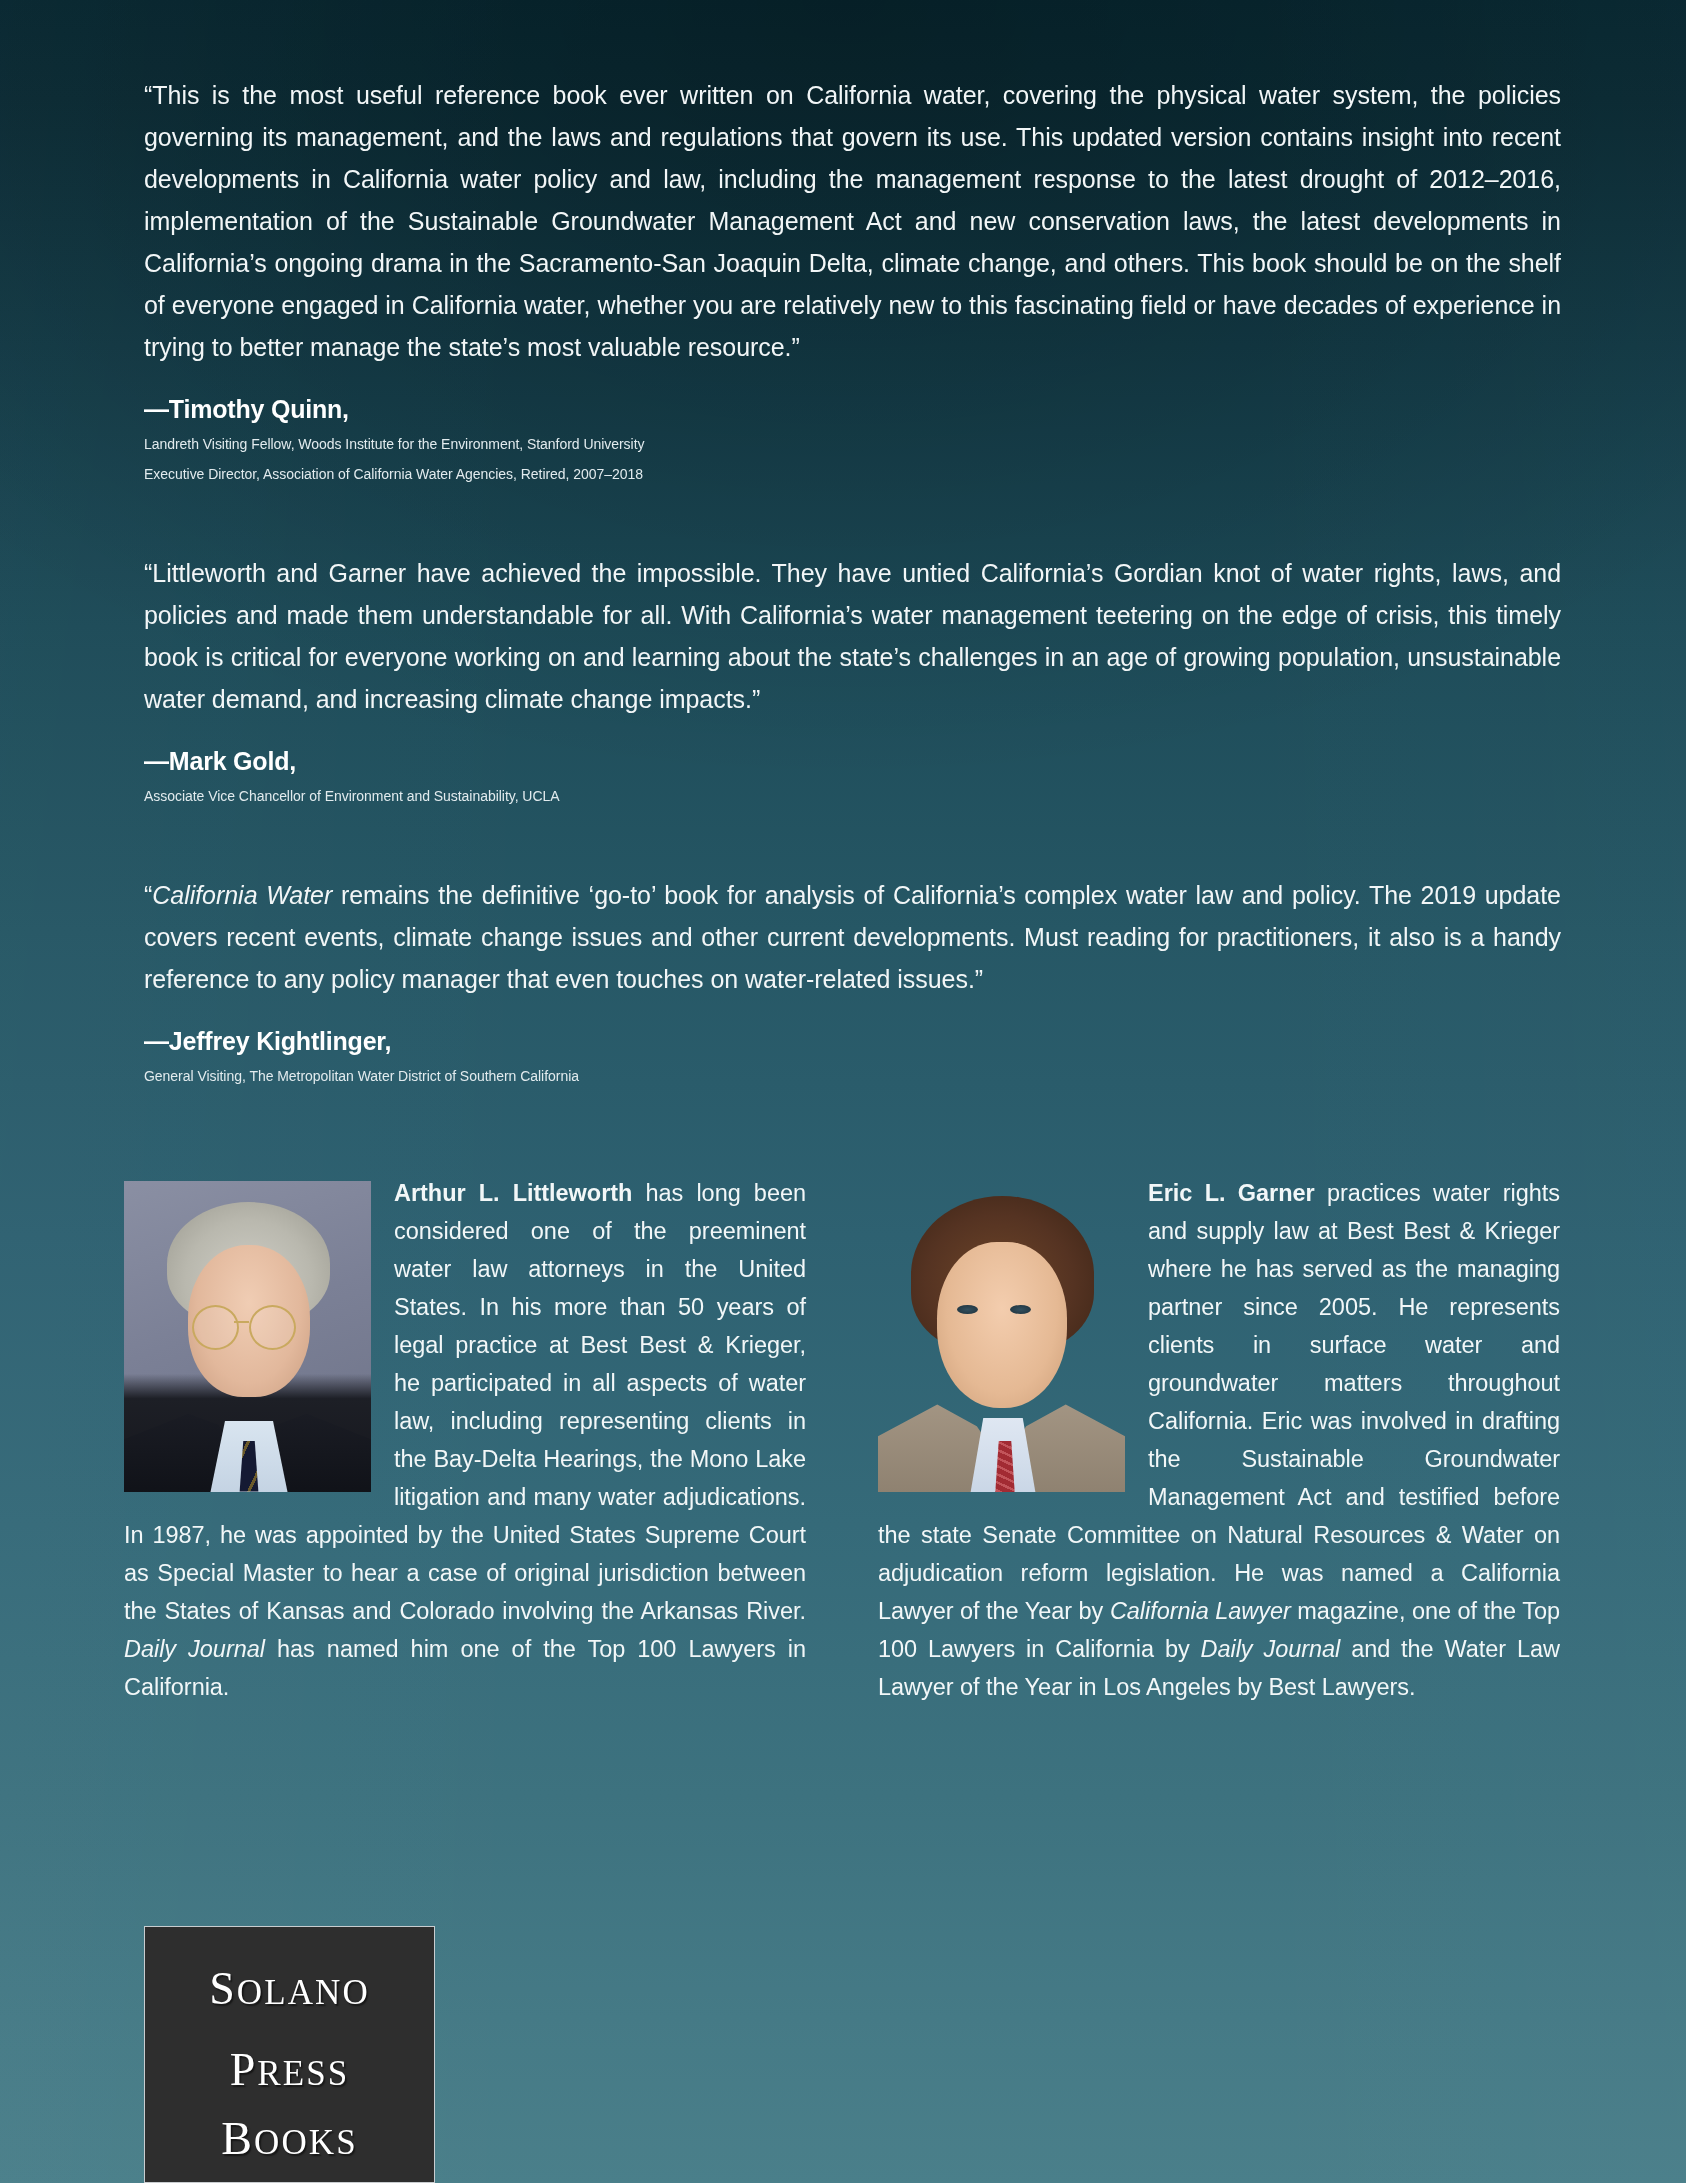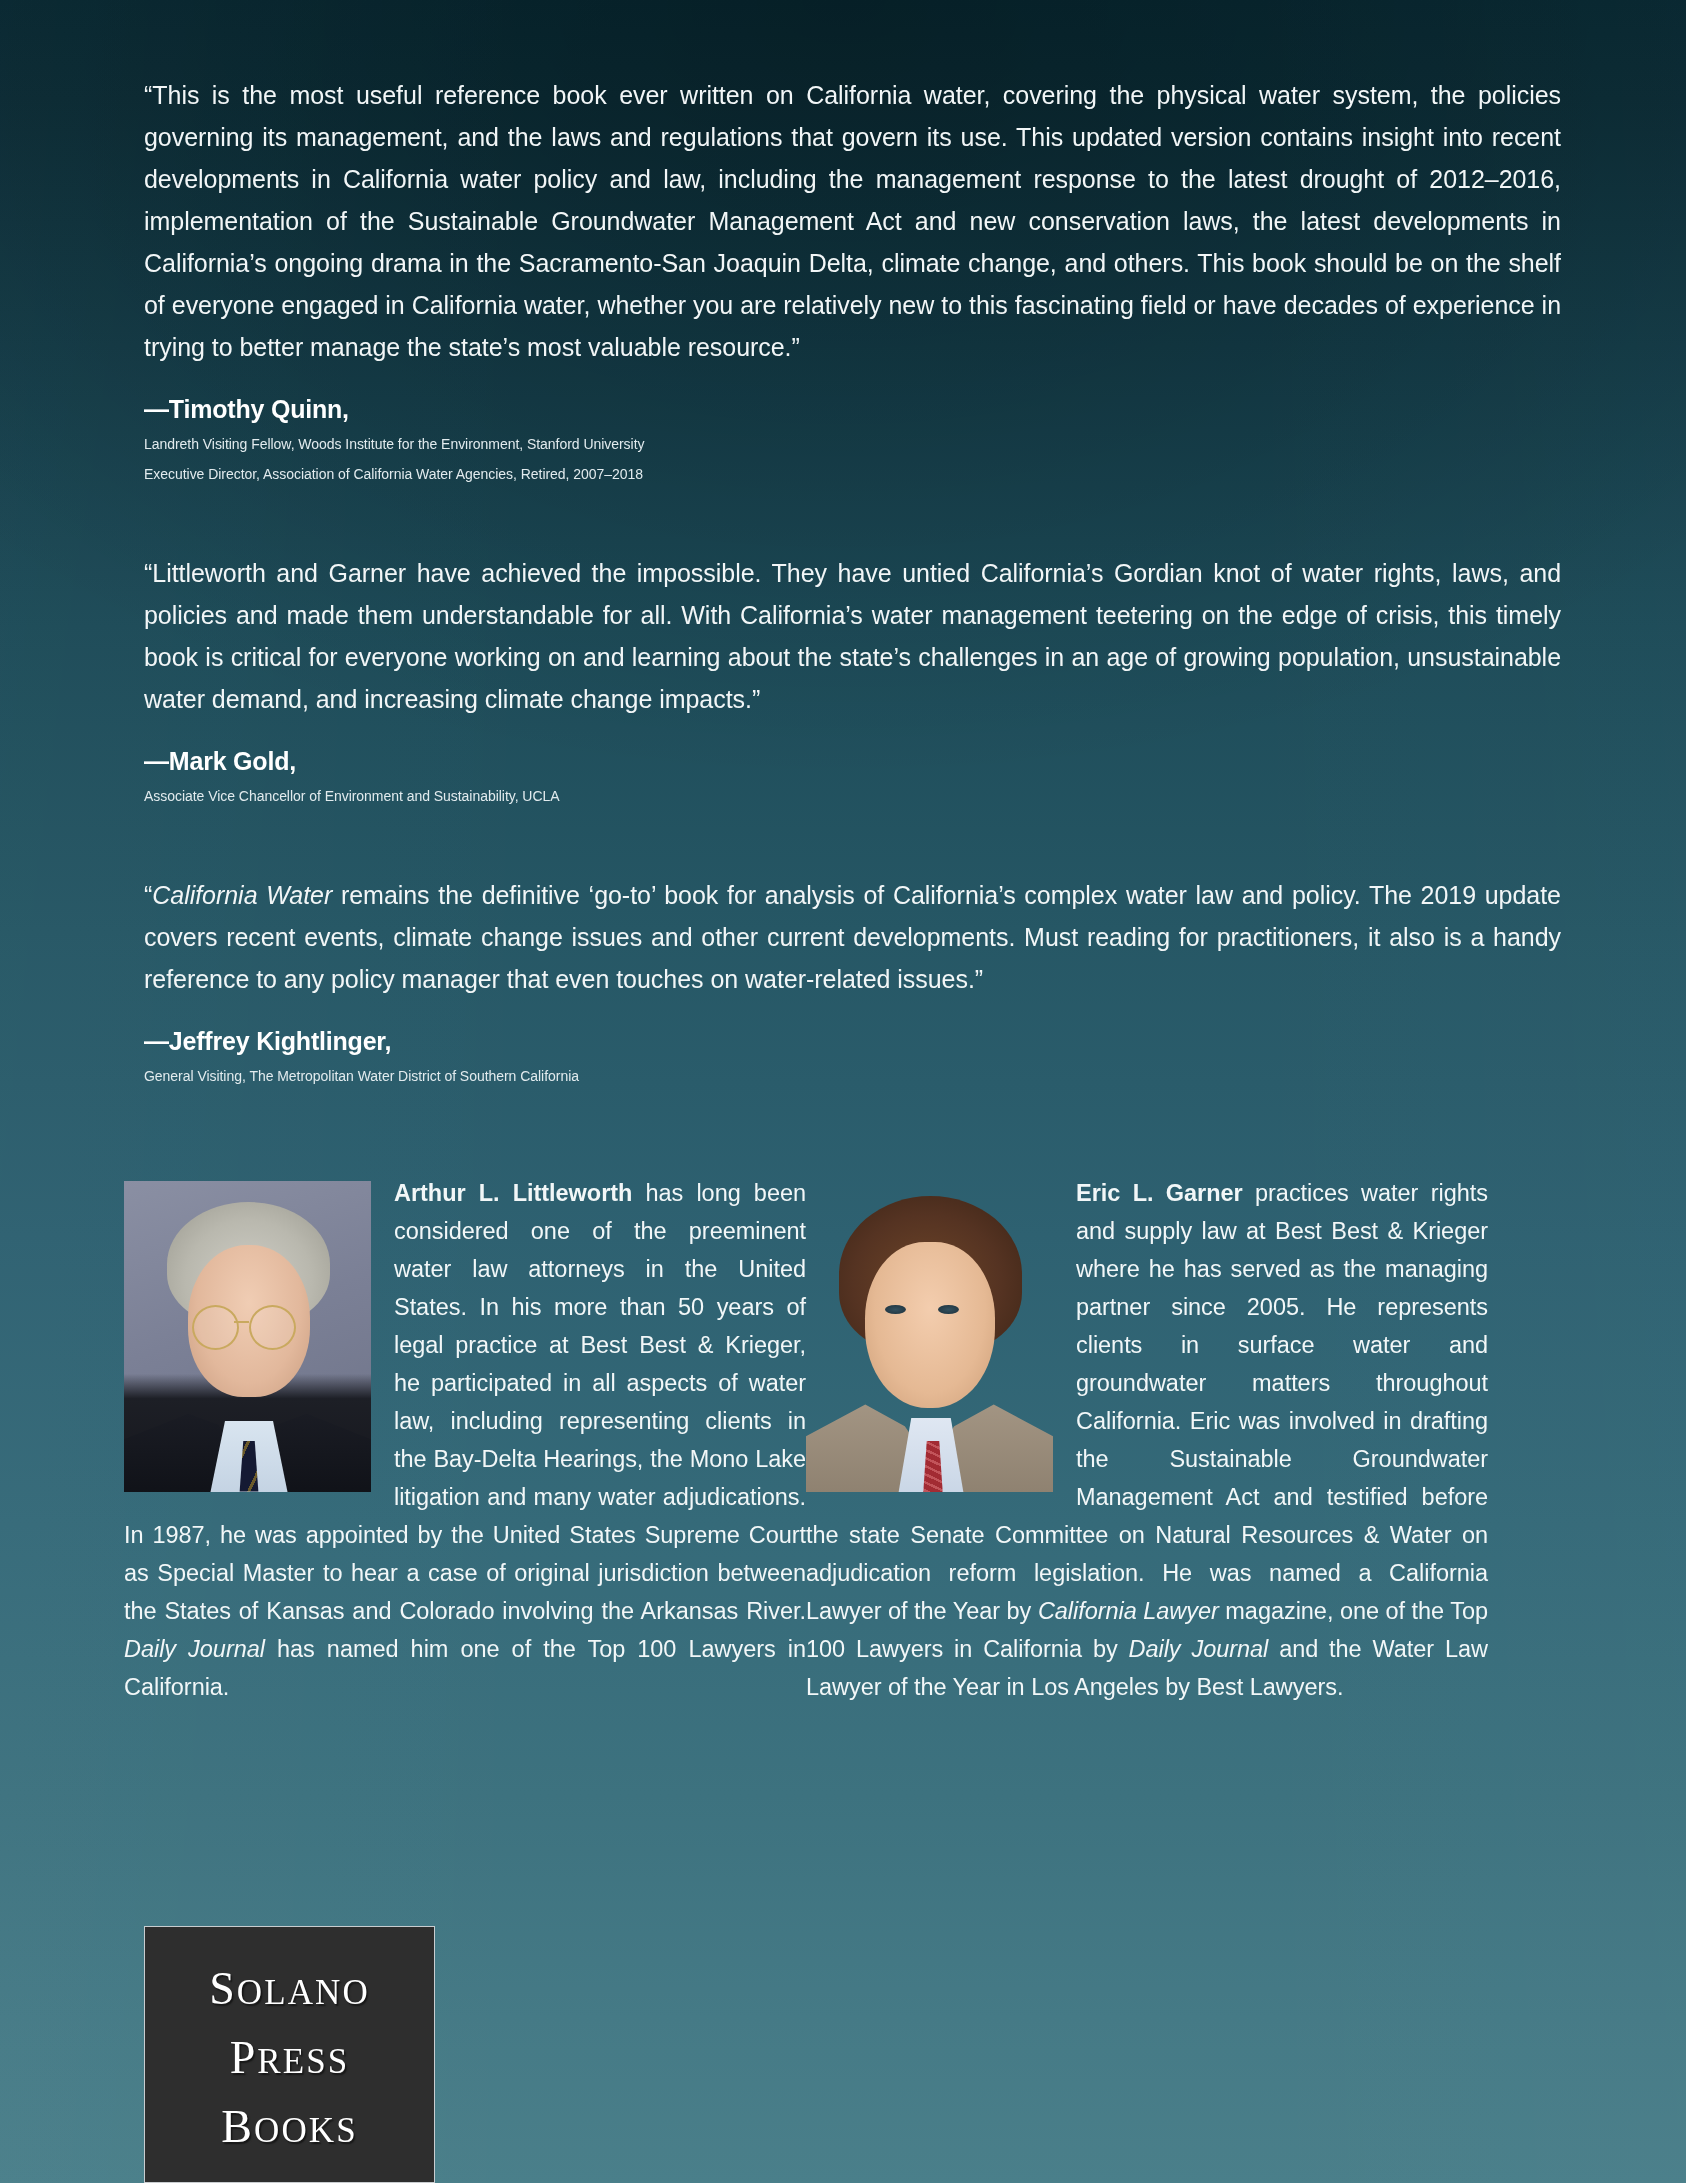--- a/index.html
+++ b/index.html
@@ -90,20 +90,21 @@
   .gap-1 { height: 63px; }
   .gap-2 { height: 63px; }
 
   
   .bios {
     position: absolute;
     left: 124px;
     top: 1174px;
     width: 1437px;
     display: flex;
+    gap: 72px;
   }
   .bio-col {
     width: 682px;
     position: relative;
   }
   .bio-text {
     color: #f2f7f8;
     font-size: 23.5px;
     line-height: 38px;
     text-align: justify;
@@ -145,21 +146,21 @@
     color: #ffffff;
     font-family: "Liberation Serif", serif;
     text-align: center;
     letter-spacing: 2.1px;
     text-shadow: 1.6px 1.6px 1.6px rgba(0,0,0,0.55);
     line-height: 1;
   }
   .logo-line .cap { font-size: 46px; }
   .logo-line .sc  { font-size: 35px; text-align: right; }
   .logo-l1 { margin-top: 18px; }
-  .logo-l2 { margin-top: 23px; }
+  .logo-l2 { margin-top: 35px; }
   .logo-l3 { margin-top: 23px; }
 
   
   .ph1 {
     background:
       
       linear-gradient(to bottom, rgba(0,0,0,0) 62%, #1d1f26 70%, #15161c 100%),
       
       linear-gradient(160deg, #8a8fa3 0%, #7b8096 45%, #6d7287 100%);
   }

